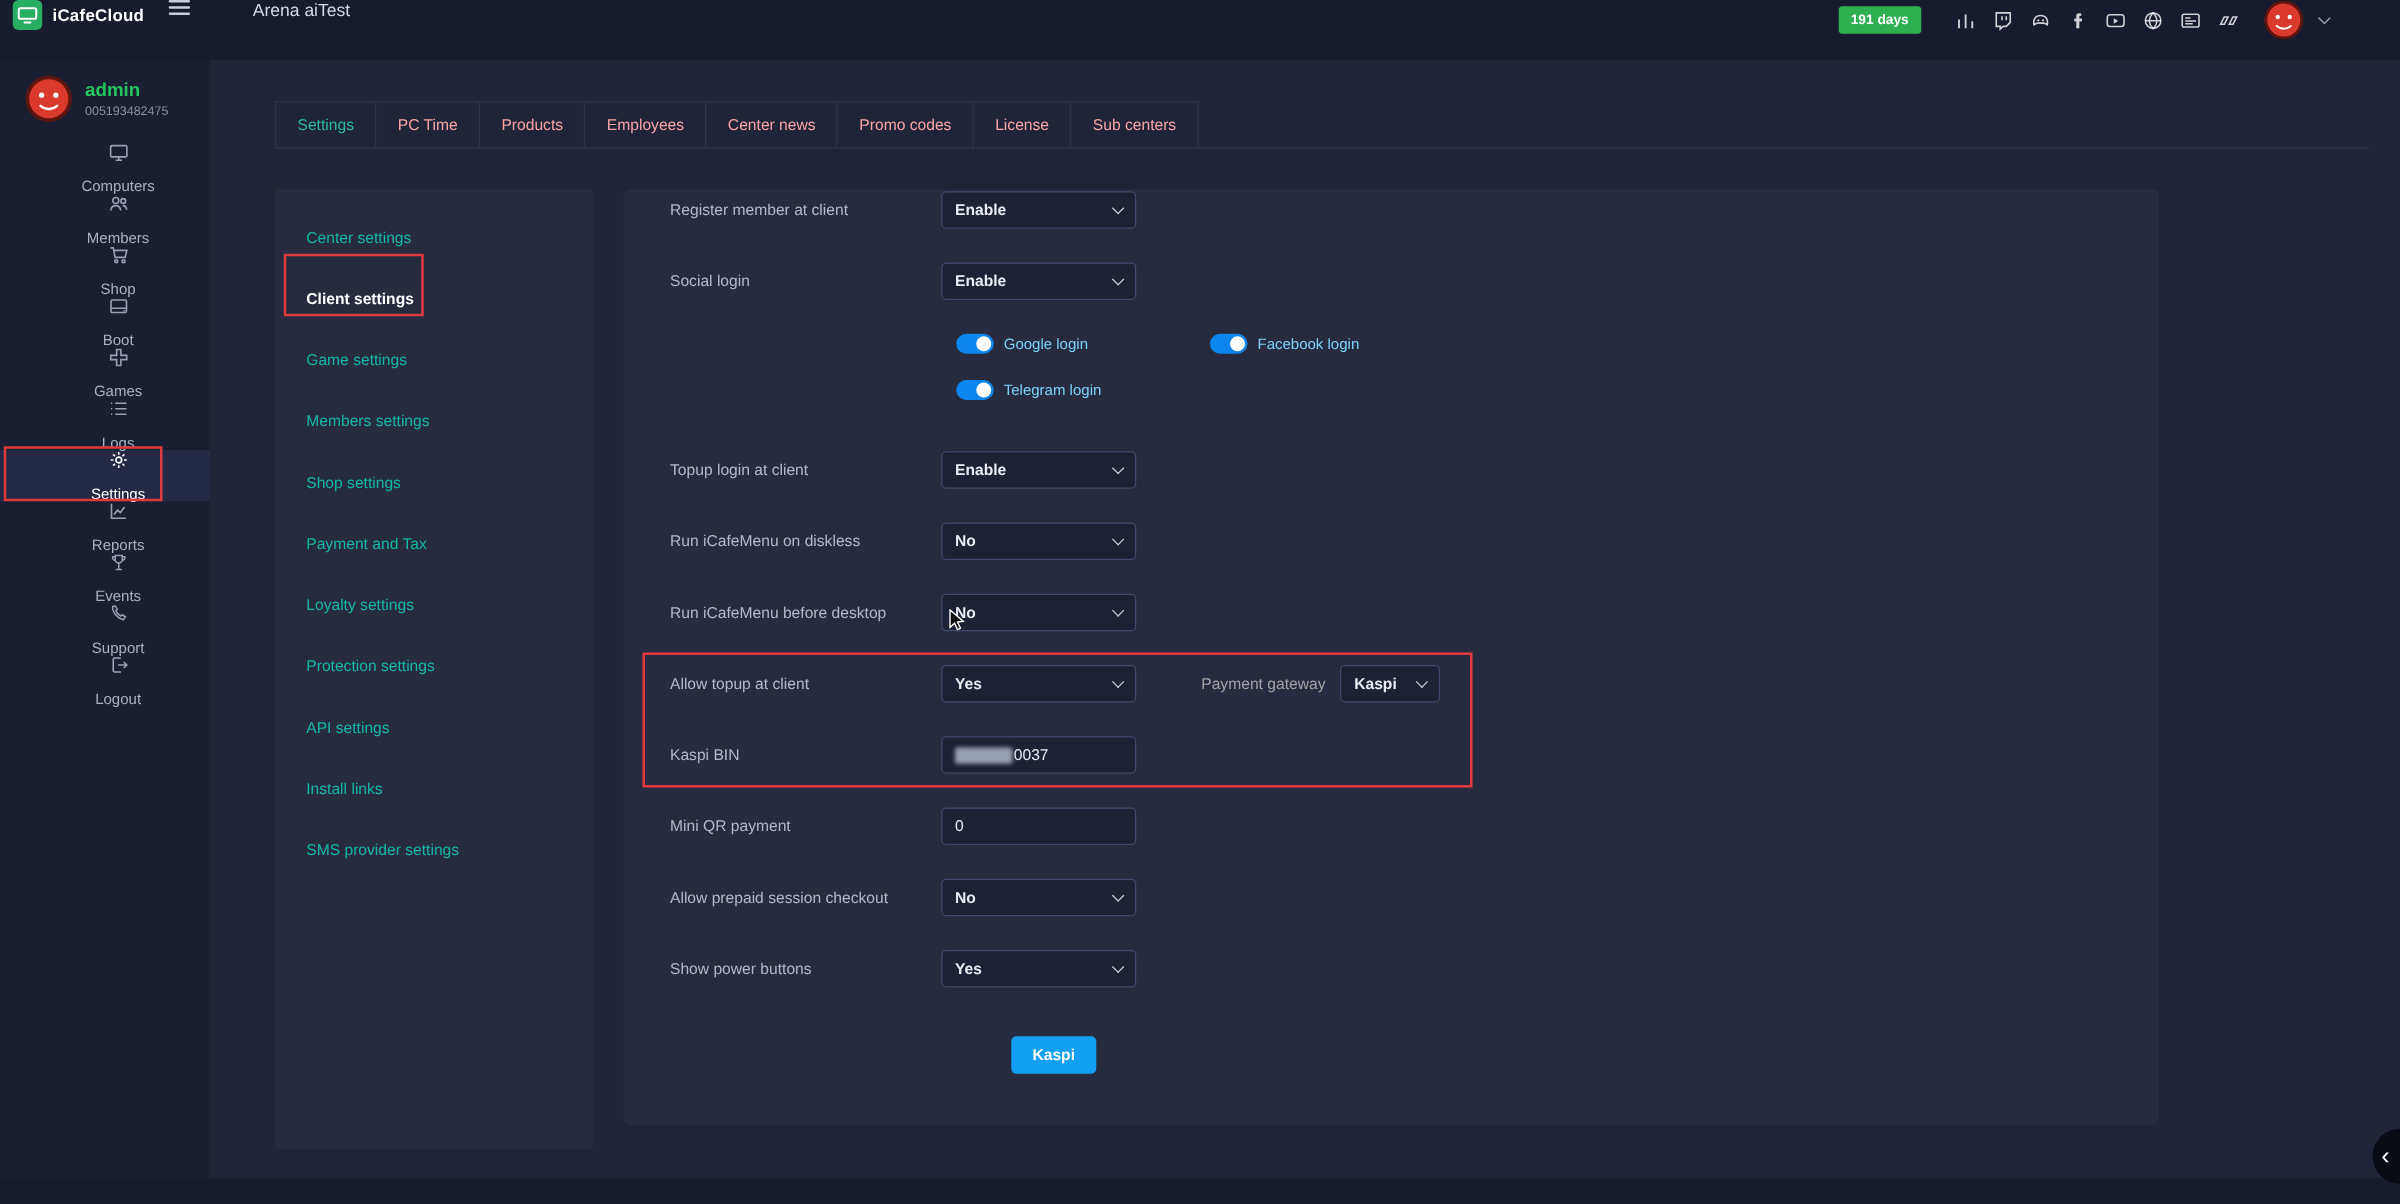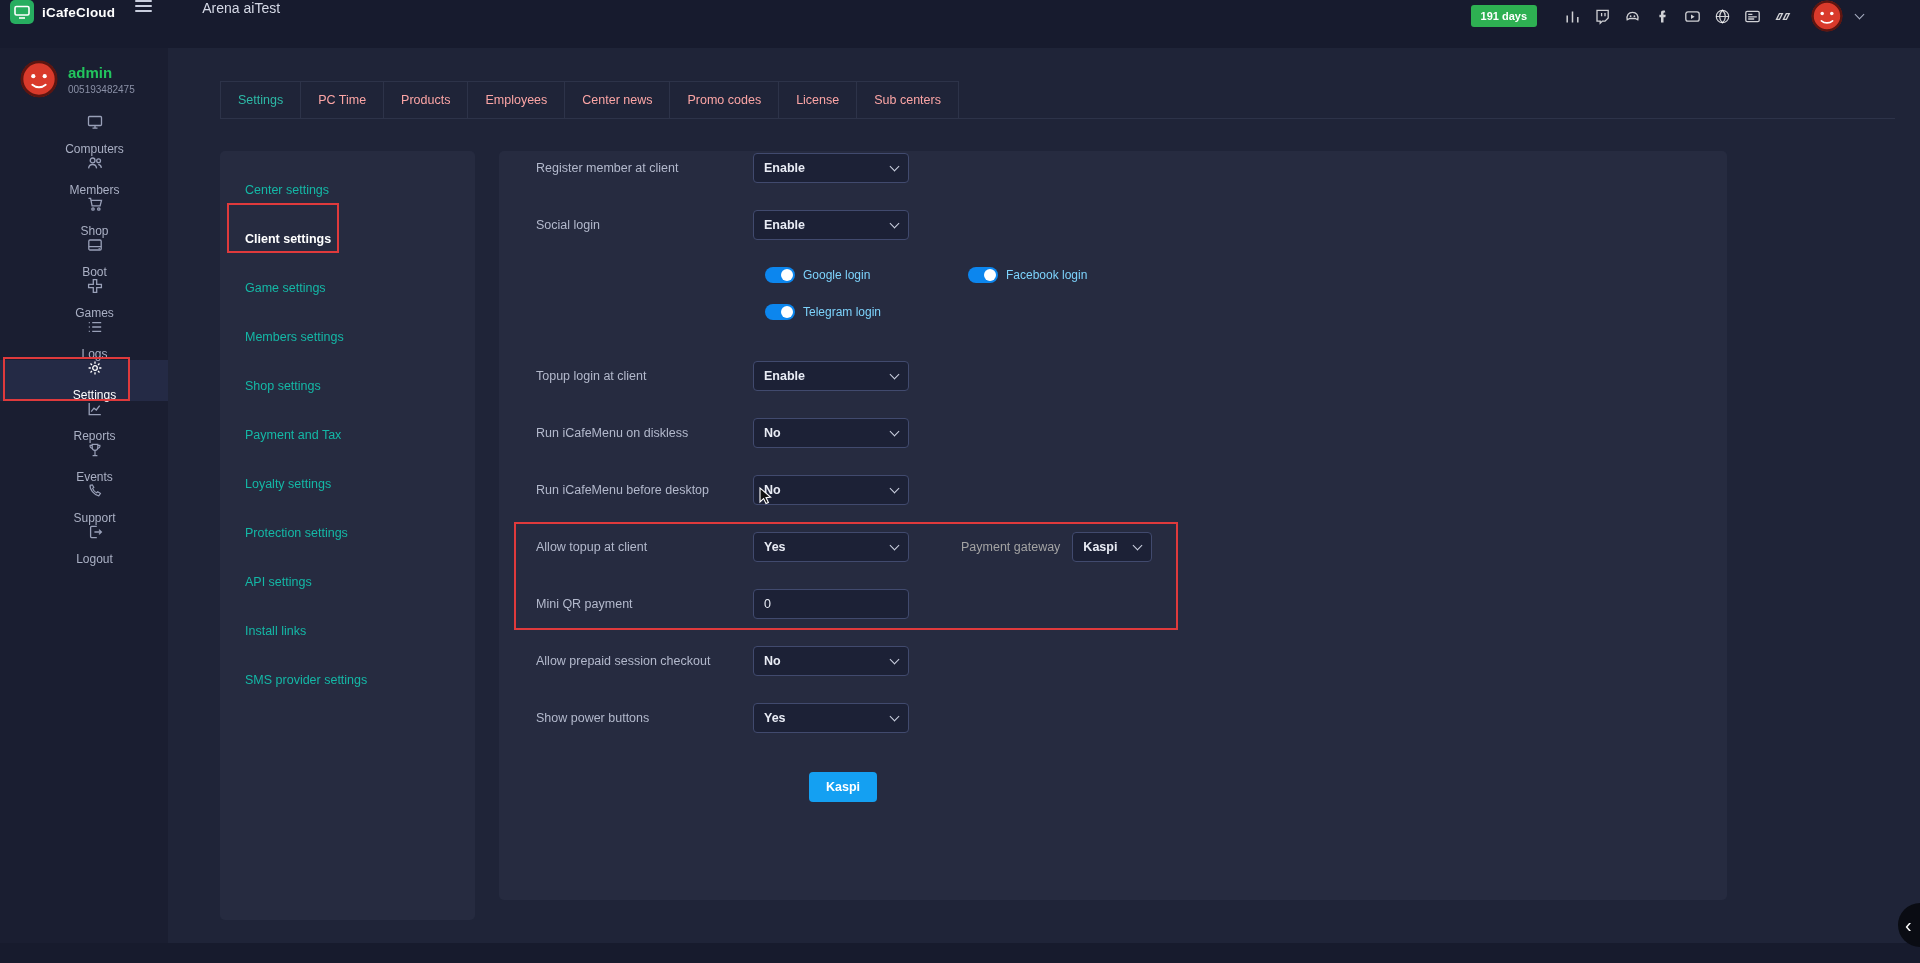--- a/index.html
+++ b/index.html
@@ -427,20 +427,27 @@
             <span>Yes</span>
               <span class="caret"></span>
           </div>
           <span class="flabel2">Payment gateway</span>
           <div class="select small">
             <span>Kaspi</span>
               <span class="caret"></span>
           </div>
         </div>
 
+        <div class="form-row">
+          <span class="flabel">Kaspi BIN</span>
+          <div class="tinput">
+            <span class="redact"></span>
+            <span>0037</span>
+          </div>
+        </div>
 
         <div class="form-row">
           <span class="flabel">Mini QR payment</span>
           <div class="tinput">
             <span>0</span>
           </div>
         </div>
 
         <div class="form-row">
           <span class="flabel">Allow prepaid session checkout</span>

